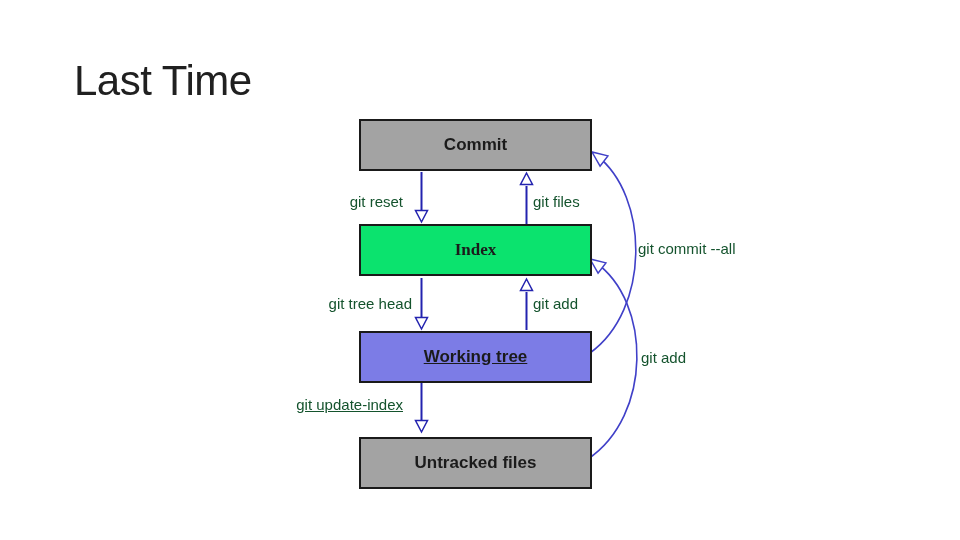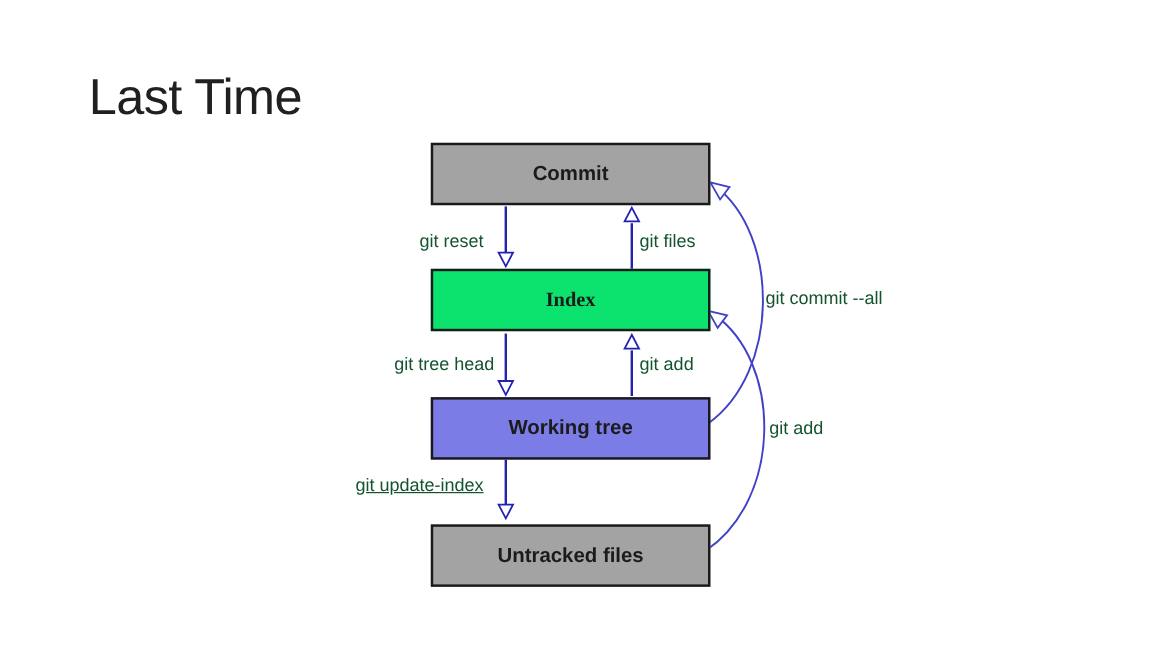--- a/index.html
+++ b/index.html
@@ -41,21 +41,21 @@
     display: flex;
     align-items: center;
     justify-content: center;
     font-weight: bold;
     font-size: 17px;
     color: #1b1b1b;
     box-sizing: content-box;
   }
   .gbox-commit    { top: 119px; }
   .gbox-index     { top: 224px; font-family: Liberation Serif, serif; }
-  .gbox-working   { top: 331px; }
+  .gbox-working   { top: 331px; text-decoration: underline; }
   .gbox-untracked { top: 437px; }
   .edge-label {
     position: absolute;
     font-size: 15px;
     line-height: 18px;
     color: #14532d;
     white-space: nowrap;
   }
   .lbl-git-reset        { left: 303px; top: 193px; width: 100px; text-align: right; }
   .lbl-git-commit       { left: 533px; top: 193px; }

